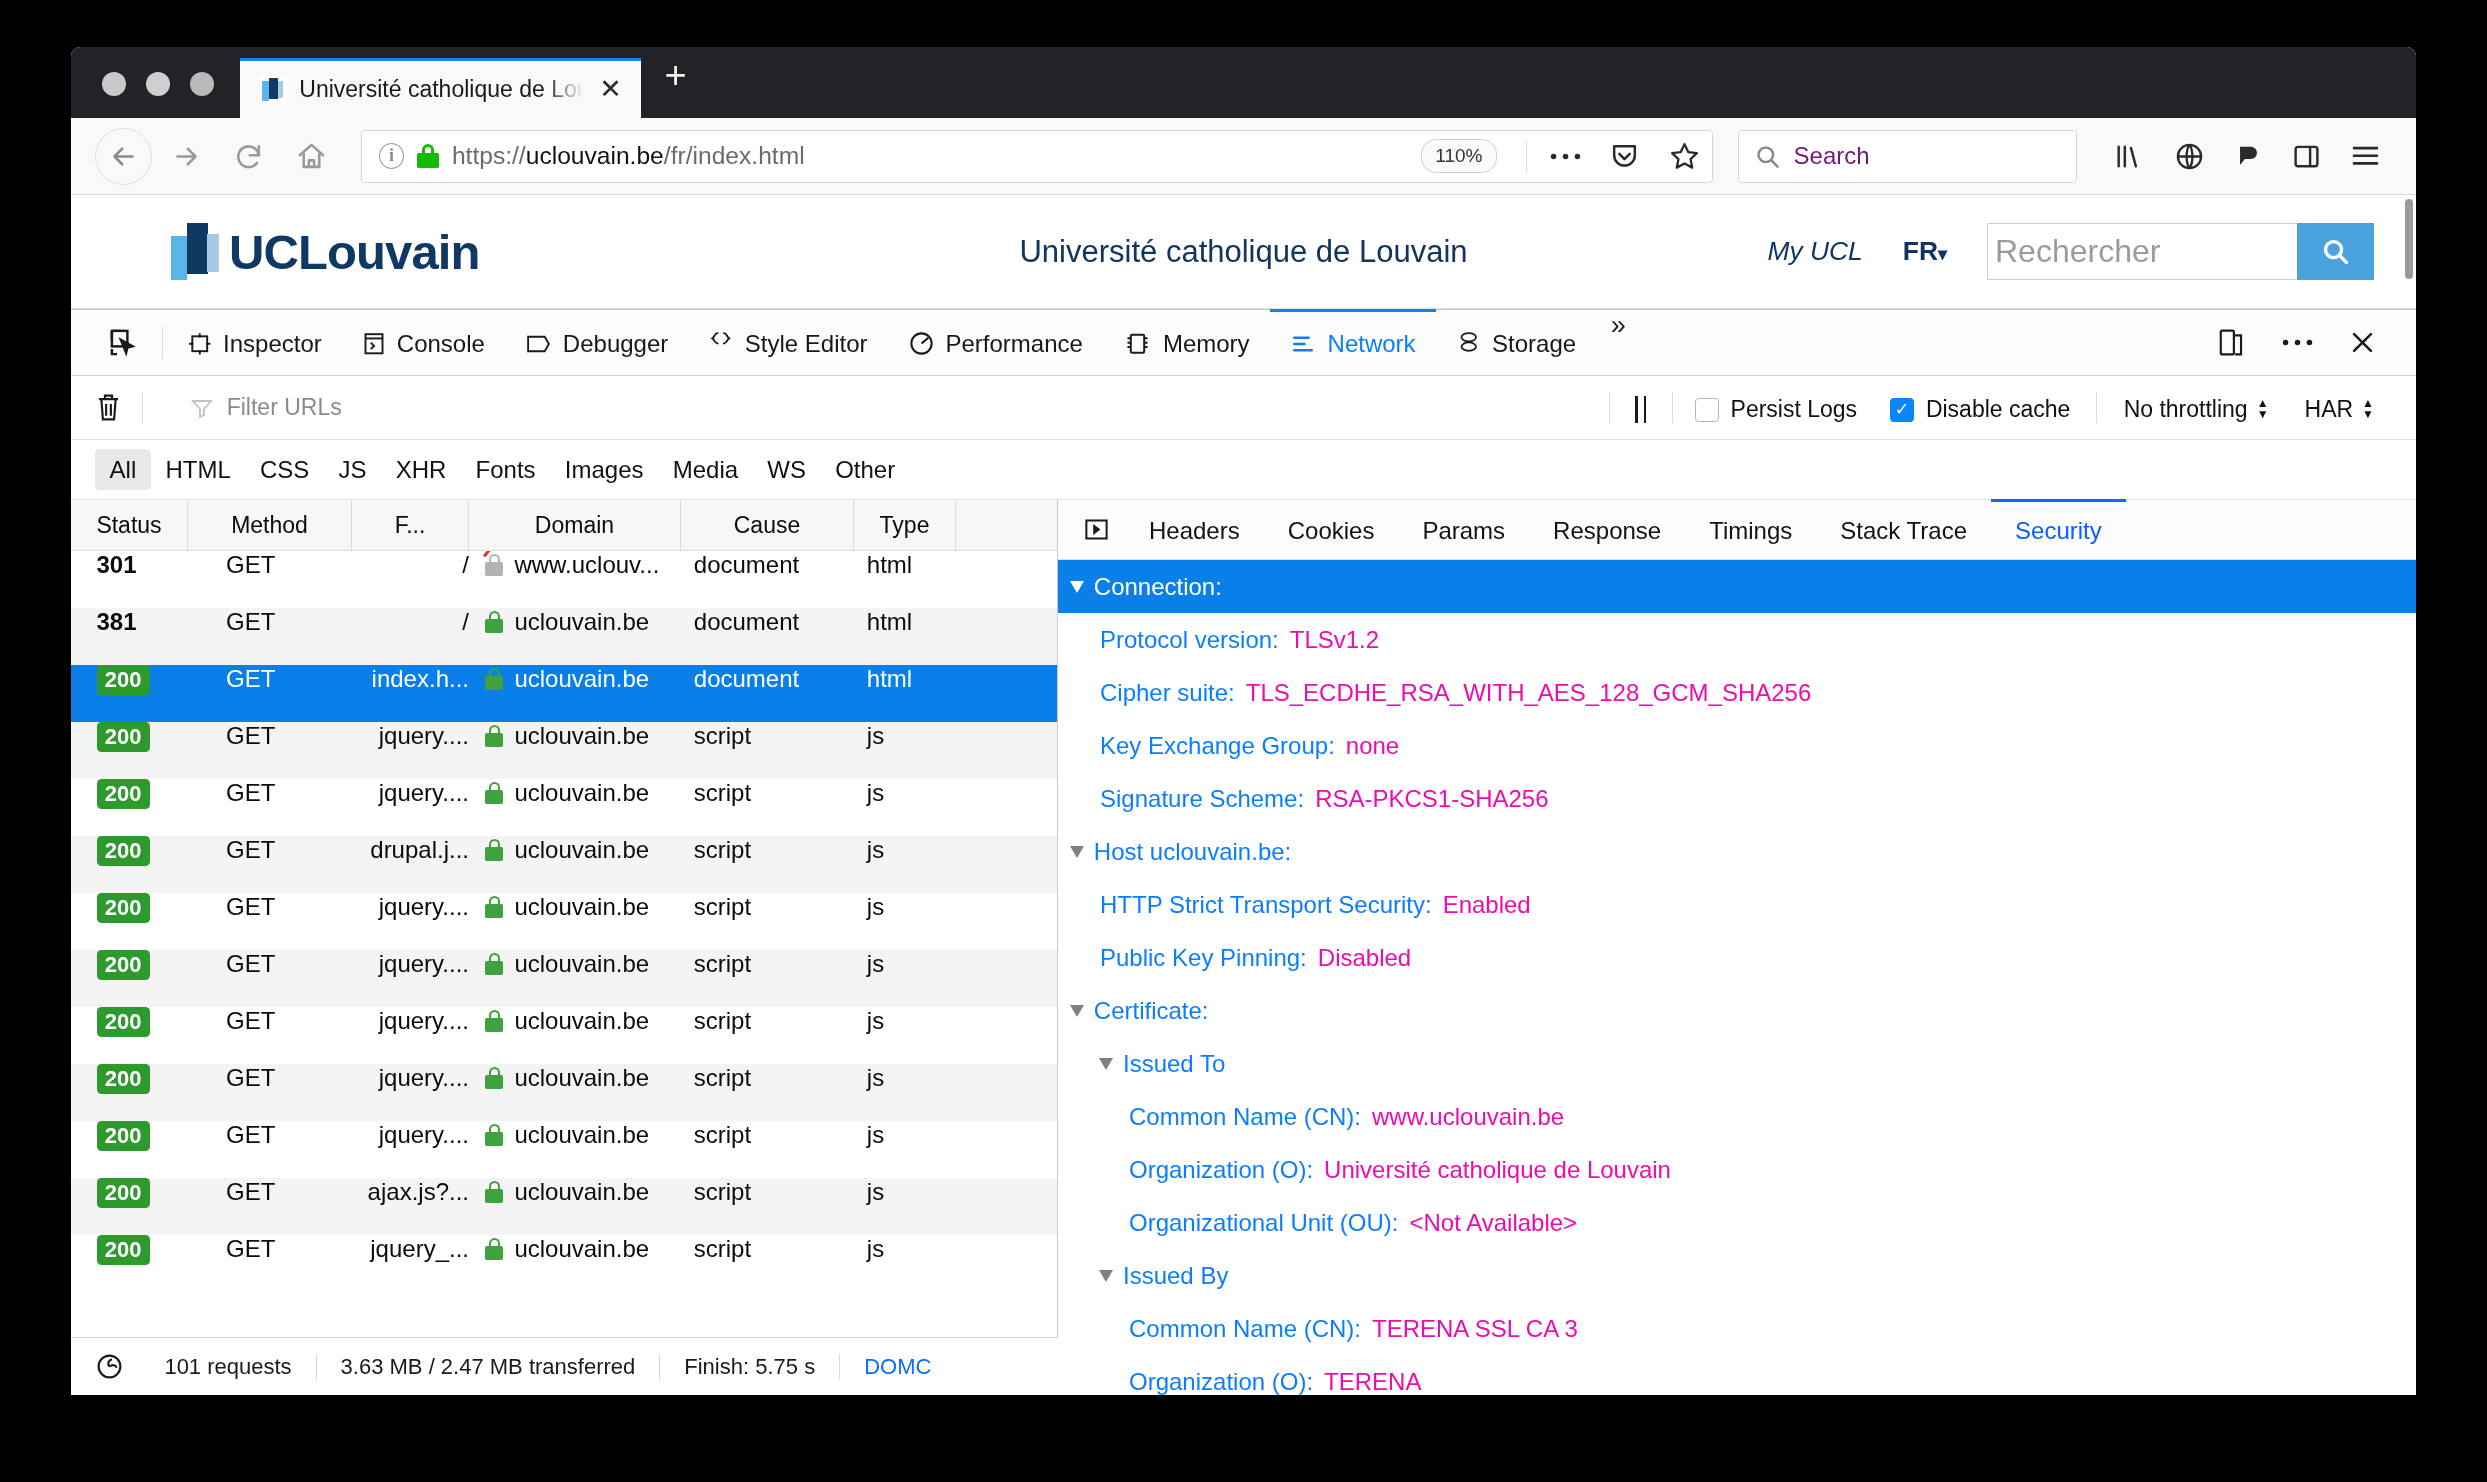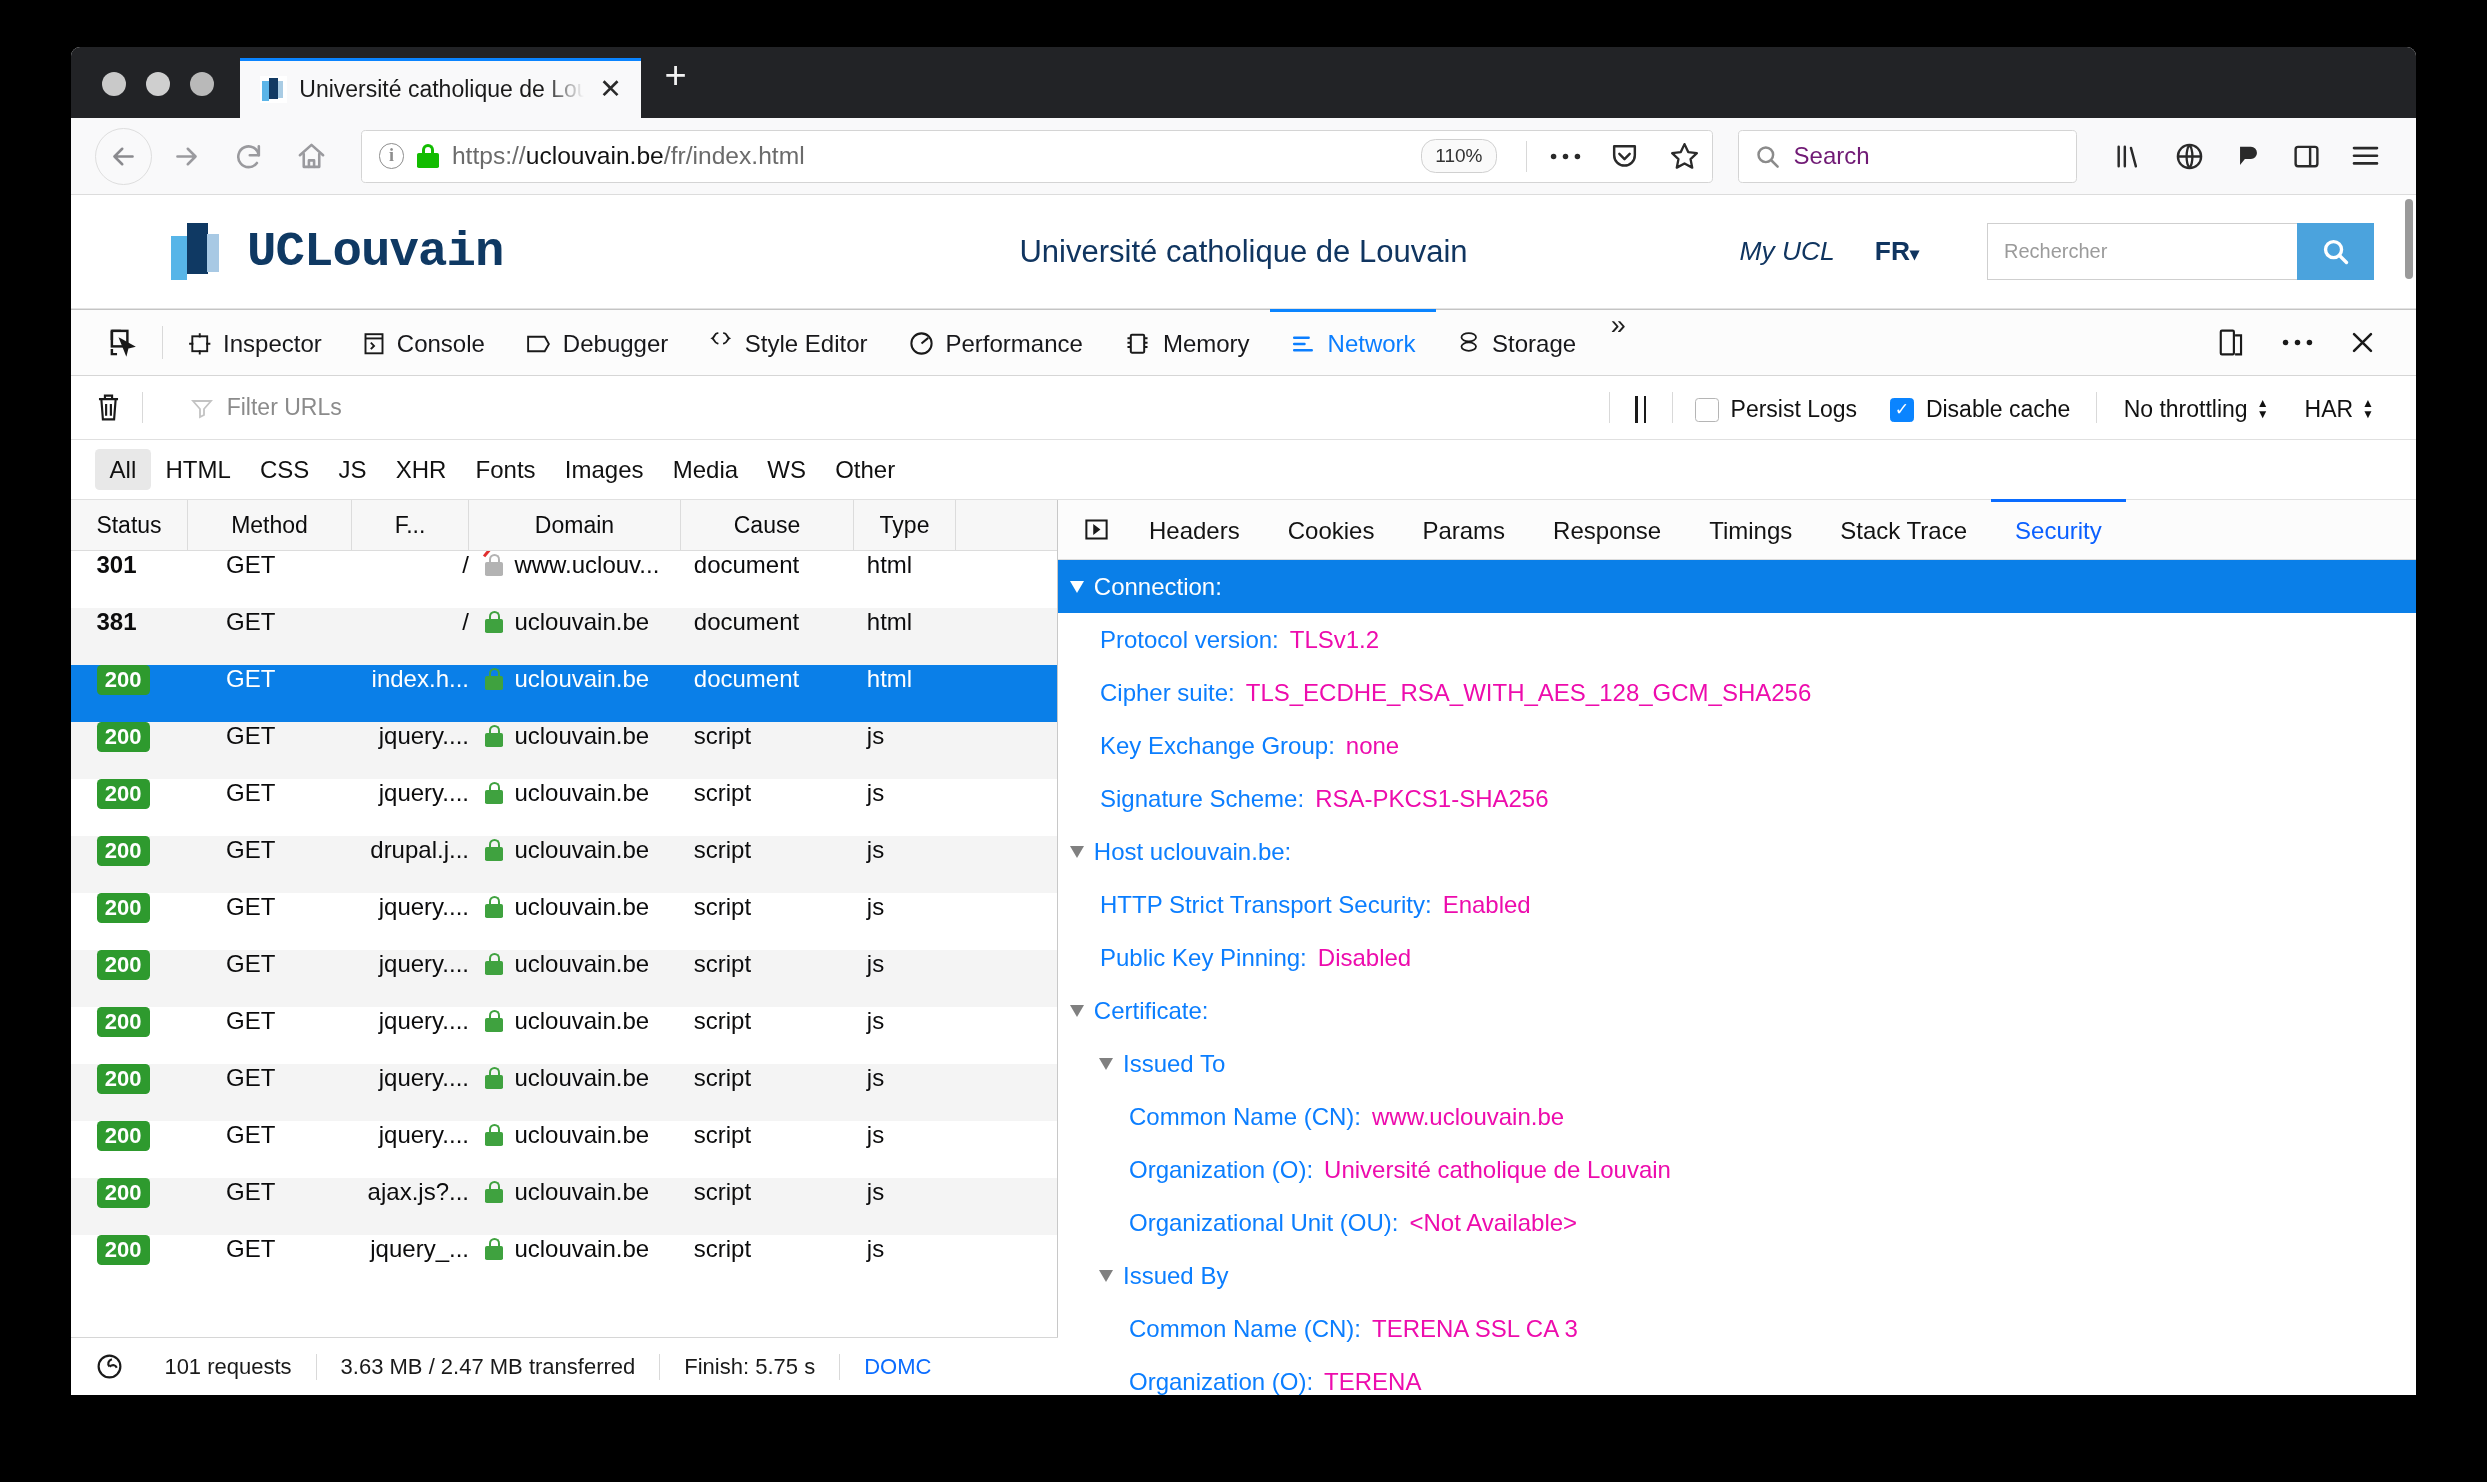--- a/index.html
+++ b/index.html
@@ -140,41 +140,40 @@
   .page {
     flex: 0 0 auto;
     height: 114px;
     background: #fff;
     display: flex;
     align-items: center;
     padding: 0 42px 0 100px;
     position: relative;
     border-bottom: 0.9px solid #e3e3e3;
   }
-  .logo { display: flex; align-items: center; gap: 23px; flex: 0 0 auto; font-family: Liberation Mono, monospace; }
+  .logo { display: flex; align-items: center; gap: 5px; flex: 0 0 auto; }
   .logo-mark { position: relative; width: 53px; height: 57px; }
   .logo-mark i { position: absolute; display: block; }
   .logo-mark .l1 { left: 0; top: 12.8px; width: 15.5px; height: 44px; background: #57b5e8; }
   .logo-mark .l2 { left: 15.5px; top: 0; width: 21px; height: 51px; background: #0f3963; }
   .logo-mark .l3 { left: 36px; top: 11px; width: 12px; height: 38px; background: #a8c9e4; }
   .logo-text { font-size: 49px; font-weight: bold; color: #0f3963; letter-spacing: -0.9px; }
   .page-title {
     position: absolute; left: 0; right: 0; text-align: center;
     font-size: 31px; color: #103560; pointer-events: none;
   }
   .page-right { margin-left: auto; display: flex; align-items: center; gap: 40px; z-index: 2; }
   .myucl { font-size: 26.4px; color: #103560; font-style: italic; }
   .langsel { font-size: 26.4px; color: #103560; font-weight: bold; }
   .langsel small { font-size: 18px; }
   .site-search { display: flex; height: 57px; }
   .site-search input {
     width: 310px; height: 57px; border: 0.9px solid #cfcfcf; border-right: none;
-    font-size: 20px; padding: 0 16px; color: #555; outline: none;
+    font-size: 32px; padding: 0 7px; color: #555; outline: none;
     font-family: "Liberation Sans", sans-serif;
-    margin-left: 28px;
   }
   .site-search input::placeholder { color: #9b9b9b; }
   .site-search .sbtn {
     width: 77px; height: 57px; background: #4ba3dd;
     display: flex; align-items: center; justify-content: center;
   }
 
   
   .devtools {
     flex: 1 1 auto;

